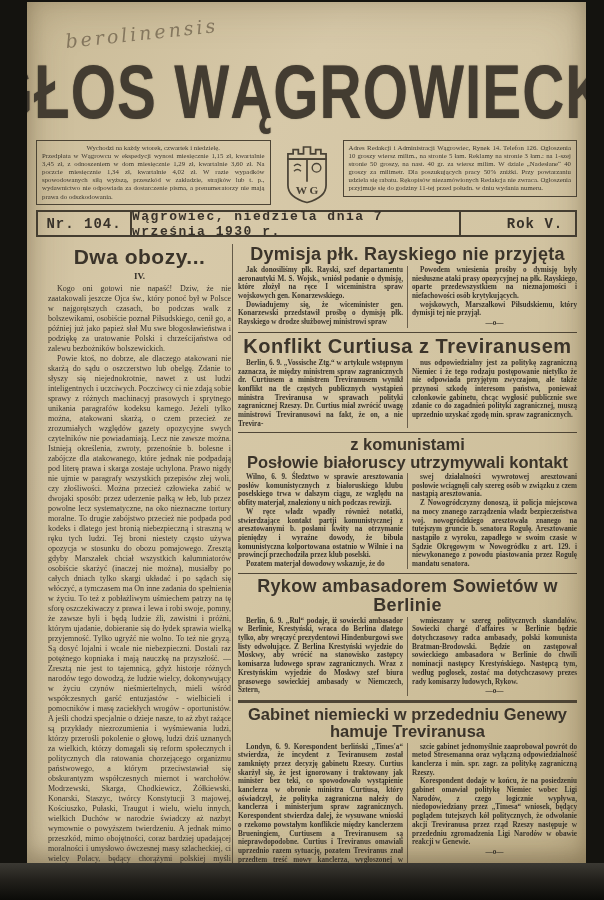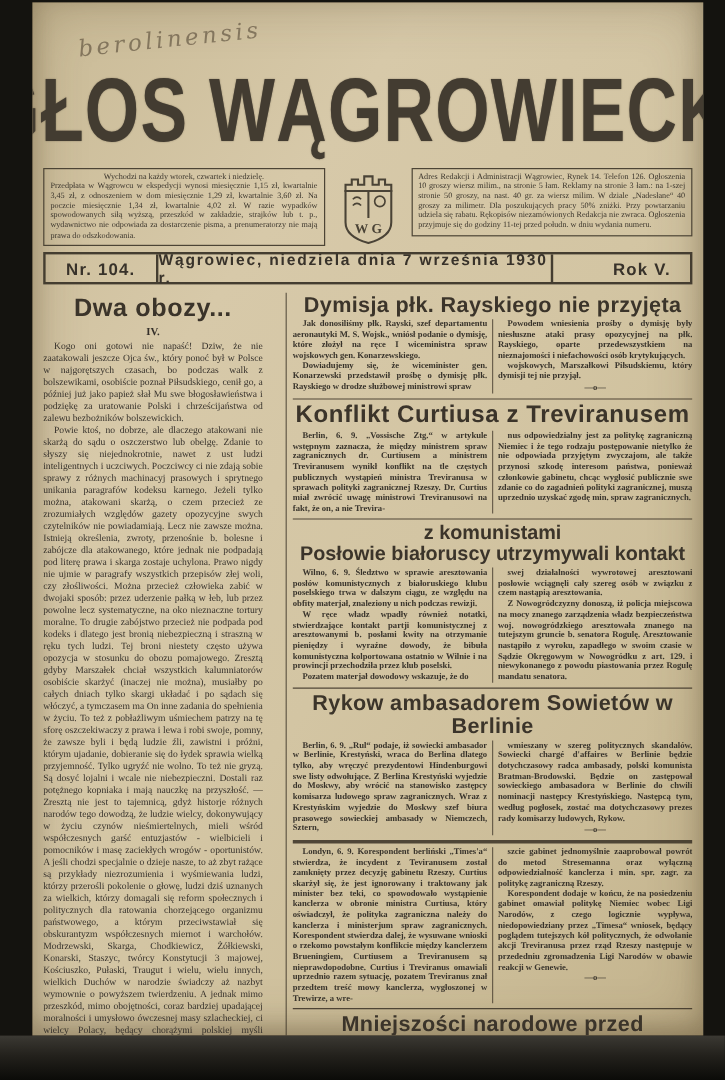--- a/index.html
+++ b/index.html
@@ -33,30 +33,31 @@
   }
   .info-row{display:flex;align-items:flex-start;padding:8px 9px 2px;gap:7px;}
   .info-box{
     flex:1;border:1px solid #4c4435;padding:3px 5px;
     font-size:6.8px;line-height:8.1px;text-align:justify;color:#3b352c;
   }
   .info-centerline{display:block;text-align:center;}
   .crest{width:58px;display:flex;justify-content:center;padding-top:1px;}
   .date-bar{
     display:flex;margin:3px 9px 5px;border:2px solid #443d30;height:23px;
-    font-family:Liberation Sans, sans-serif;font-weight:bold;color:#38322a;
+    font-family:Liberation Mono, monospace;font-weight:bold;color:#38322a;
   }
   .date-cell{display:flex;align-items:center;justify-content:center;}
   .date-num{width:92px;border-right:2px solid #443d30;font-size:14px;letter-spacing:1px;}
   .date-main{flex:1;font-size:13px;letter-spacing:1.6px;}
   .date-year{width:80px;border-left:2px solid #443d30;font-size:14px;letter-spacing:1px;padding-left:34px;}
   .content{display:flex;padding:2px 9px 0;height:628px;overflow:hidden;}
   .col-left{
-    width:183px;padding-right:19px;border-right:1px solid rgba(62,53,40,.75);
+    width:183px;padding-right:1px;border-right:1px solid rgba(62,53,40,.75);
     overflow:hidden;
+    margin-left:12px;
   }
   .col-right{flex:1;padding-left:5px;overflow:hidden;}
   .title-main{
     font-family:"Liberation Sans",sans-serif;font-weight:bold;
     font-size:21px;text-align:center;color:#3b342a;margin:1px 0 2px;letter-spacing:.5px;
   }
   .part-label{text-align:center;font-weight:bold;font-size:9px;margin:0 0 3px;}
   .body-left p{font-size:8px;line-height:10px;text-align:justify;text-indent:9px;margin:0;}
   .headline{
     font-family:"Liberation Sans",sans-serif;font-weight:bold;text-align:center;
@@ -181,20 +182,24 @@
           <p>Berlin, 6. 9. „Rul“ podaje, iż sowiecki ambasador w Berlinie, Krestyński, wraca do Berlina dlatego tylko, aby wręczyć prezydentowi Hindenburgowi swe listy odwołujące. Z Berlina Krestyński wyjedzie do Moskwy, aby wrócić na stanowisko zastępcy komisarza ludowego spraw zagranicznych. Wraz z Krestyńskim wyjedzie do Moskwy szef biura prasowego sowieckiej ambasady w Niemczech, Sztern,</p>
         </div>
         <div class="subcol subcol-b">
           <p>wmieszany w szereg politycznych skandalów. Sowiecki chargé d'affaires w Berlinie będzie dotychczasowy radca ambasady, polski komunista Bratman-Brodowski. Będzie on zastępował sowieckiego ambasadora w Berlinie do chwili nominacji następcy Krestyńskiego. Następcą tym, według pogłosek, zostać ma dotychczasowy prezes rady komisarzy ludowych, Rykow.</p>
           <p class="endmark">—o—</p>
         </div>
       </div>
 
       <hr class="rule rule-thick">
 
+      <div class="headline h-md">
+        <div>Gabinet niemiecki w przededniu Genewy</div>
+        <div>hamuje Treviranusa</div>
+      </div>
       <div class="twocol">
         <div class="subcol subcol-a">
           <p>Londyn, 6. 9. Korespondent berliński „Times'a“ stwierdza, że incydent z Teviranusem został zamknięty przez decyzję gabinetu Rzeszy. Curtius skarżył się, że jest ignorowany i traktowany jak minister bez teki, co spowodowało wystąpienie kanclerza w obronie ministra Curtiusa, który oświadczył, że polityka zagraniczna należy do kanclerza i ministerjum spraw zagranicznych. Korespondent stwierdza dalej, że wysuwane wnioski o rzekomo powstałym konflikcie między kanclerzem Brueningiem, Curtiusem a Treviranusem są nieprawdopodobne. Curtius i Treviranus omawiali uprzednio razem sytuację, pozatem Treviranus znał przedtem treść mowy kanclerza, wygłoszonej w Trewirze, a wre-</p>
         </div>
         <div class="subcol subcol-b">
           <p>szcie gabinet jednomyślnie zaaprobował powrót do metod Stresemanna oraz wyłączną odpowiedzialność kanclerza i min. spr. zagr. za politykę zagraniczną Rzeszy.</p>
           <p>Korespondent dodaje w końcu, że na posiedzeniu gabinet omawiał politykę Niemiec wobec Ligi Narodów, z czego logicznie wypływa, niedopowiedziany przez „Timesa“ wniosek, będący poglądem tutejszych kół politycznych, że odwołanie akcji Treviranusa przez rząd Rzeszy następuje w przededniu zgromadzenia Ligi Narodów w obawie reakcji w Genewie.</p>
           <p class="endmark">—o—</p>
         </div>
       </div>

